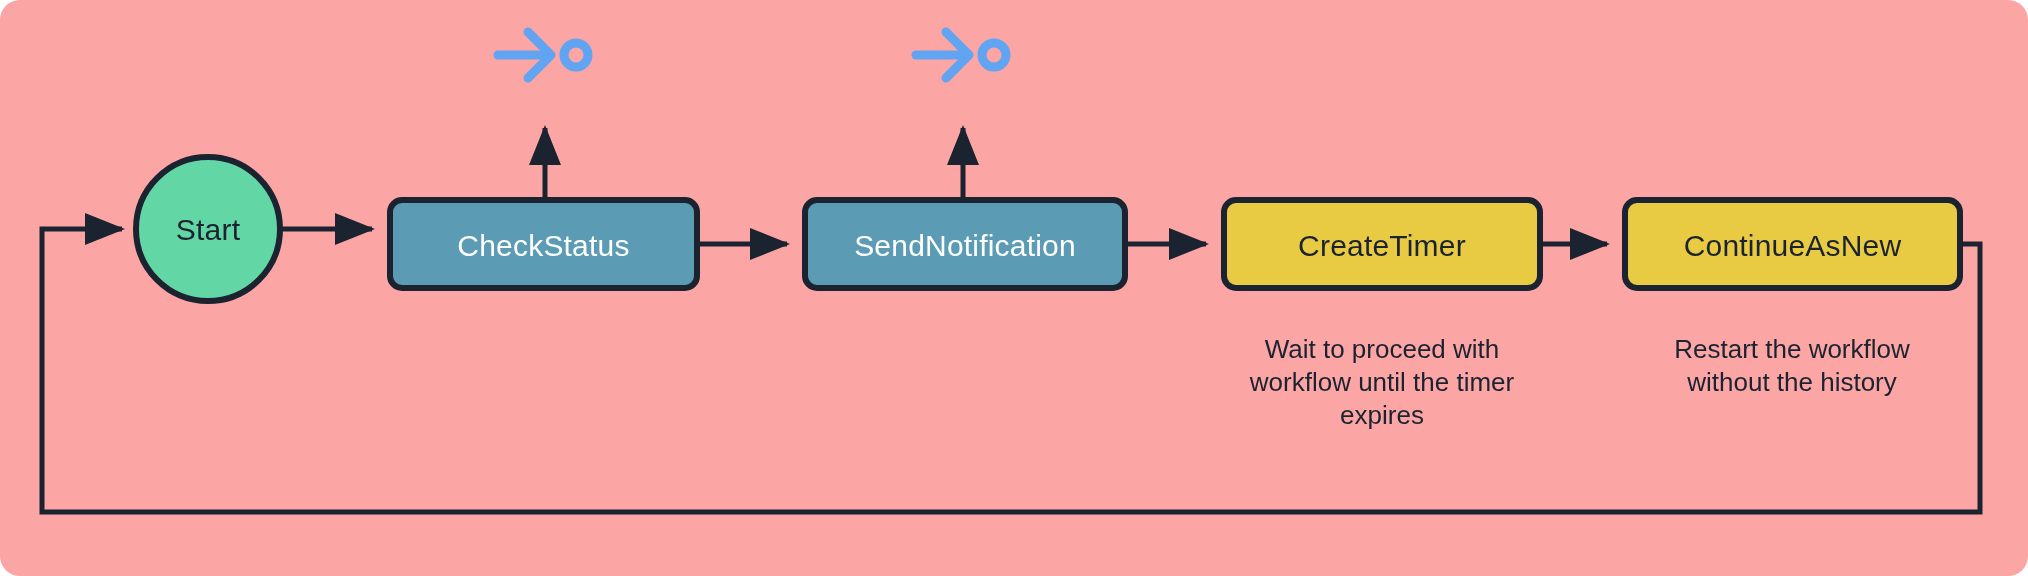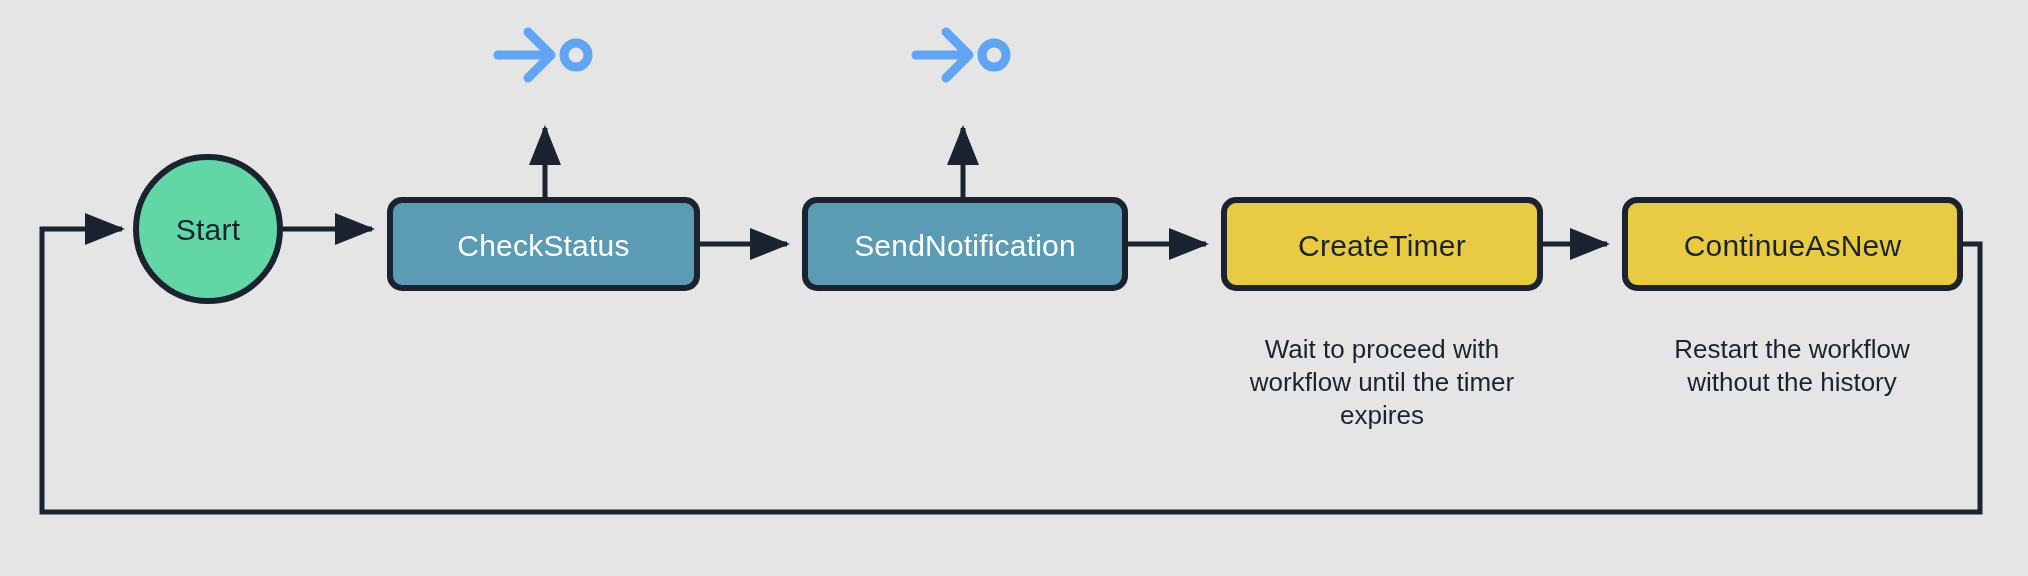--- a/index.html
+++ b/index.html
@@ -7,22 +7,23 @@
     padding: 0;
     background: #ffffff;
   }
   body {
     font-family: "Liberation Sans", sans-serif;
   }
   #canvas {
     position: relative;
     width: 2028px;
     height: 576px;
-    background: #e5e5e5;
+    background: #fca5a5;
     overflow: hidden;
+    border-radius: 20px;
   }
   #diagram-svg {
     position: absolute;
     left: 0;
     top: 0;
     width: 2028px;
     height: 576px;
   }
   .node-label {
     font-family: "Liberation Sans", sans-serif;

